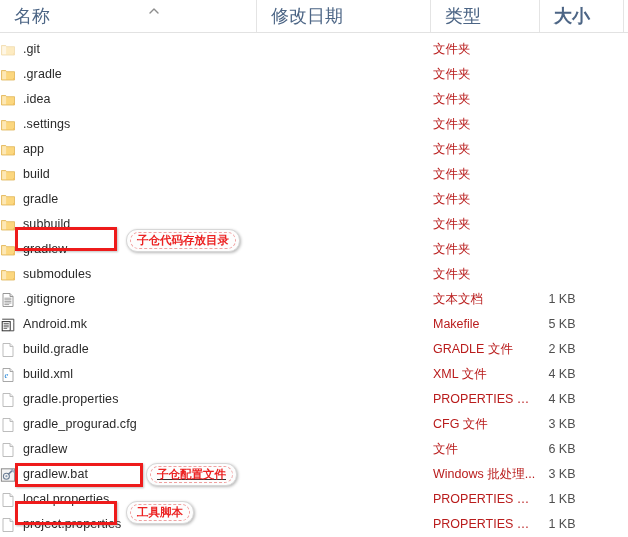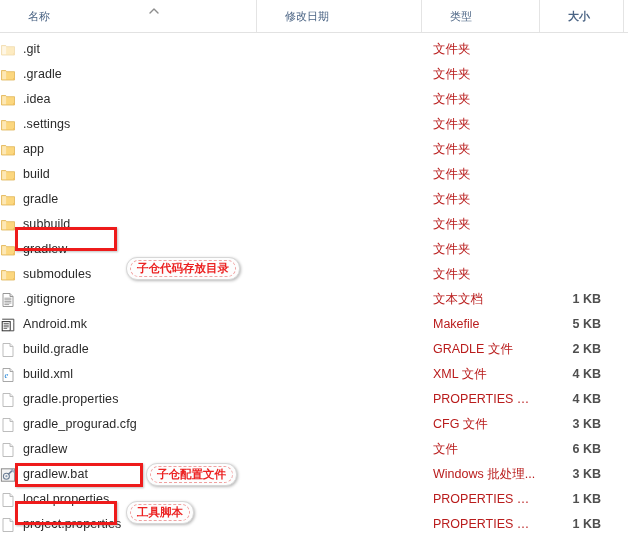--- a/index.html
+++ b/index.html
@@ -28,31 +28,31 @@
     height: 33px;
     border-bottom: 1px solid #e2e2e2;
     box-sizing: border-box;
   }
   .col-header .hcell {
     position: absolute;
     top: 0;
     height: 32px;
     line-height: 32px;
     color: #4c6585;
-    font-size: 11px;
-    padding-left: 28px;
+    font-size: 18px;
+    padding-left: 14px;
     box-sizing: border-box;
     white-space: nowrap;
   }
   .col-header .hcell.divider {
     border-left: 1px solid #e4e4e4;
   }
   .hcell-name { left: 0;   width: 272px; }
   .hcell-date { left: 256px; width: 147px; }
-  .hcell-type { left: 421px; width: 120px; }
+  .hcell-type { left: 430px; width: 120px; }
   .hcell-size { left: 539px; width: 85px; font-weight: bold; }
   .hdr-edge {
     position: absolute;
     left: 623px;
     top: 0;
     width: 1px;
     height: 32px;
     background: #e4e4e4;
   }
   .sort-indicator {
@@ -110,24 +110,23 @@
     box-sizing: border-box;
     color: #b91c1c;
     font-size: 12.5px;
     overflow: hidden;
     text-overflow: ellipsis;
   }
   .cell-size {
     position: absolute;
     left: 523px;
     width: 78px;
-    text-align: right;
+    text-align: center;
     color: #4f4f4f;
     font-size: 12.5px;
-    font-weight: bold;
   }
 
   
   .icon {
     width: 16px;
     height: 16px;
     flex: 0 0 16px;
     display: block;
     position: relative;
   }
@@ -502,24 +501,24 @@
       </div>
     </div>
 
   <div id="highlights-container">
       <div class="hl-box" style="left: 15px; top: 227px; width: 102px; height: 24px;"></div>
       <div class="hl-box" style="left: 15px; top: 463px; width: 128px; height: 24px;"></div>
       <div class="hl-box" style="left: 15px; top: 501px; width: 102px; height: 24px;"></div>
     </div>
 
   <div id="annotations-container">
-      <div class="sticker" style="left: 126px; top: 229px; margin-top: 28px;">
+      <div class="sticker" style="left: 126px; top: 229px;">
         <div class="sticker-inner">子仓代码存放目录</div>
       </div>
-      <div class="sticker" style="left: 146px; top: 463px;">
+      <div class="sticker" style="left: 146px; top: 463px; text-decoration: underline;">
         <div class="sticker-inner">子仓配置文件</div>
       </div>
       <div class="sticker" style="left: 126px; top: 501px;">
         <div class="sticker-inner">工具脚本</div>
       </div>
     </div>
 
 </div>
 
 </body></html>

